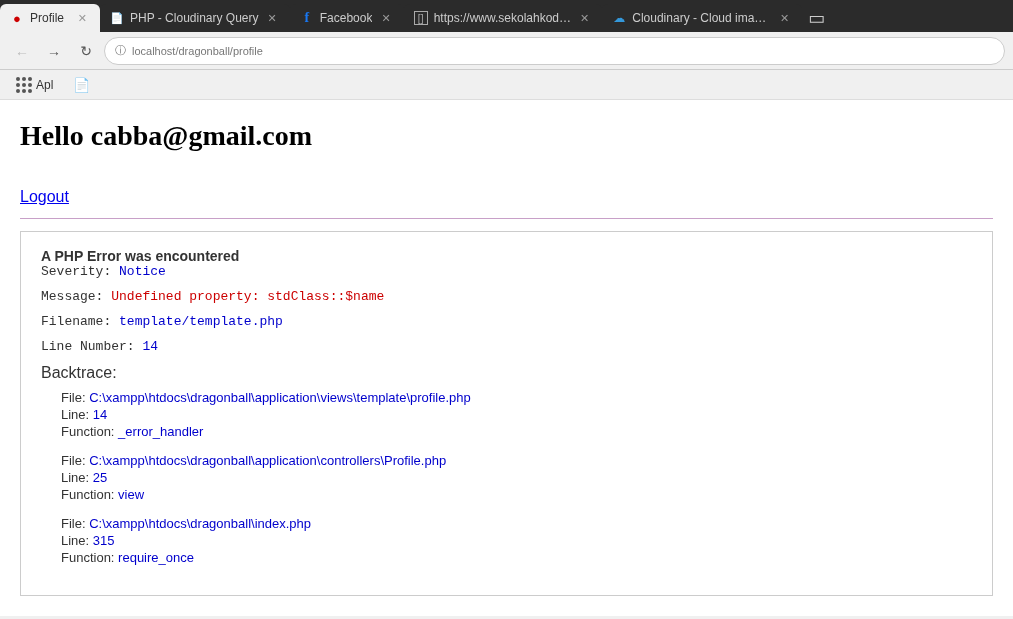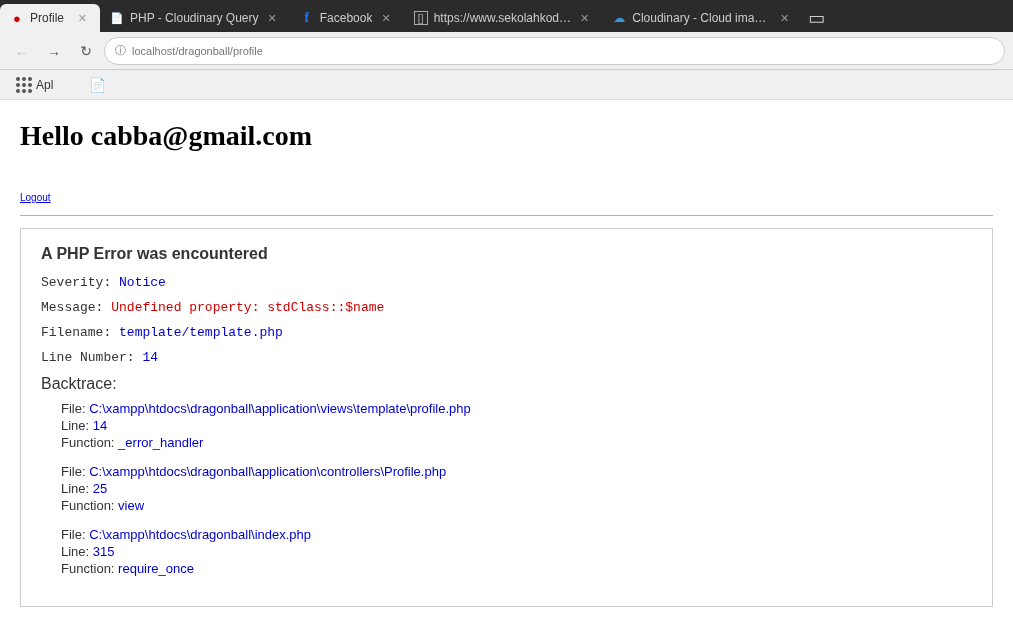--- a/index.html
+++ b/index.html
@@ -107,21 +107,21 @@
     .address-text { color: #333; font-size: 11px; }
     .address-text span { color: #777; }
 
     
     .bookmarks-bar {
       background: #f0f0f0;
       height: 30px;
       display: flex;
       align-items: center;
       padding: 0 8px;
-      gap: 20px;
+      gap: 4px;
       border-bottom: 1px solid #ddd;
     }
     .bookmark-item {
       display: flex;
       align-items: center;
       gap: 4px;
       padding: 2px 8px;
       border-radius: 3px;
       cursor: pointer;
       font-size: 12px;
@@ -152,44 +152,43 @@
       font-weight: bold;
       color: #000;
       margin-bottom: 36px;
       font-family: 'Times New Roman', serif;
     }
 
     .logout-link {
       color: #0000EE;
       text-decoration: underline;
       cursor: pointer;
-      font-size: 10px;
+      font-size: 16px;
       margin-bottom: 12px;
       display: inline-block;
     }
 
     .separator {
       border: none;
       border-top: 1px solid #c8a0c8;
       margin-bottom: 12px;
     }
 
     
     .error-box {
       border: 1px solid #ccc;
       background: #fff;
       padding: 16px 20px;
       margin: 0;
     }
 
     .error-title {
       font-weight: bold;
-      font-size: 16px;
-      color: #333;
-      margin-bottom: 12px;
+      font-size: 14px;
+      color: #333;
     }
 
     .error-row {
       margin-bottom: 10px;
       font-size: 13px;
       color: #333;
       font-family: Liberation Mono, monospace;
     }
 
     .error-row .label {

